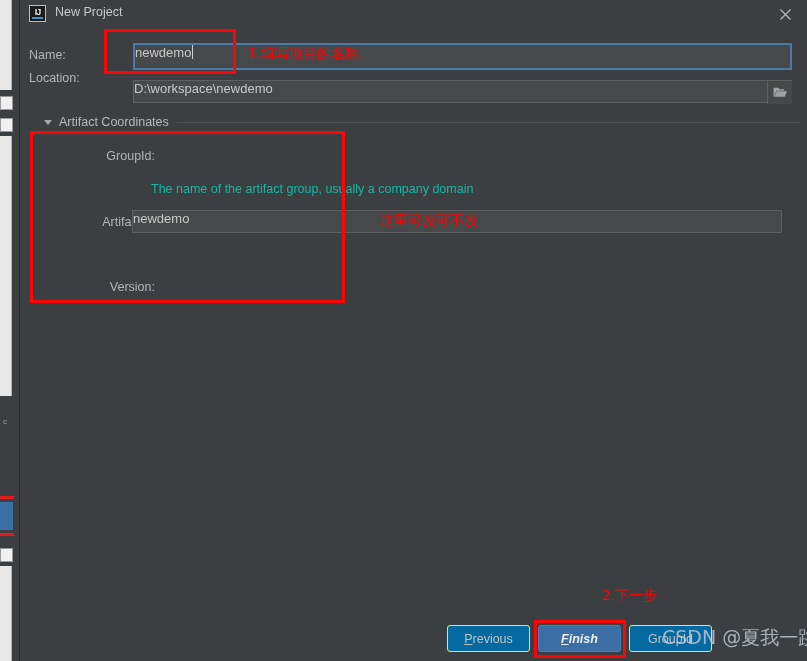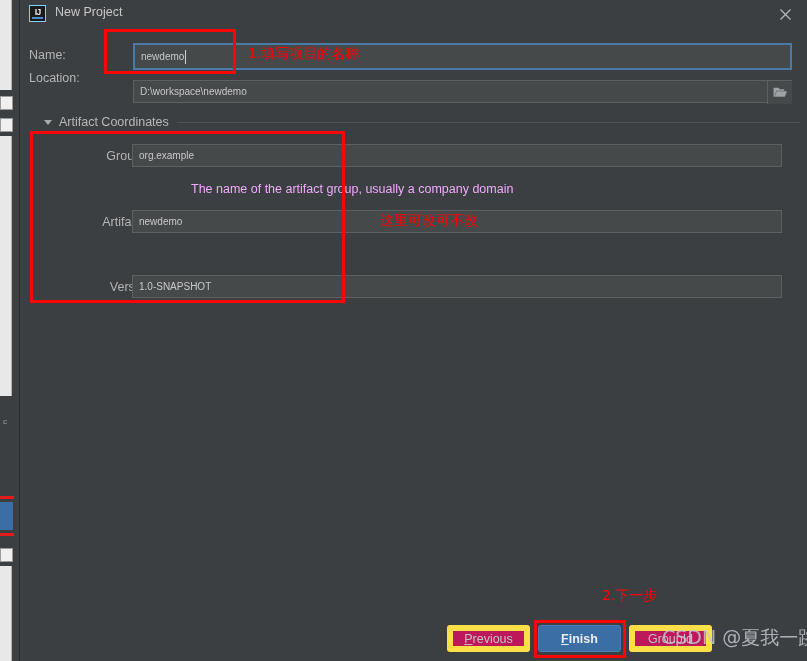--- a/index.html
+++ b/index.html
@@ -91,40 +91,38 @@
     position: absolute;
     font-size: 12.5px;
     color: #b4b4b4;
     text-align: left;
   }
   .text-field {
     position: absolute;
     background: #45494a;
     border: 1px solid #5e6060;
     height: 23px;
-    display: flex; align-items: center;
-    padding-left: 6px;
-    font-size: 10px;
+    display: flex; align-items: flex-start;
+    font-size: 13px;
     color: #c9c9c9;
   }
   .text-field.focused {
     border: 2px solid #4b7aa8;
     background: #45494a;
   }
   .caret {
     display: inline-block;
     width: 1px; height: 14px;
     background: #d0d0d0;
     margin-left: 1px;
   }
   .hint-text {
     position: absolute;
     font-size: 12.5px;
-    color: #f0abfc;
-    margin-left: 40px;
+    color: #14b8a6;
   }
   #folder-btn {
     position: absolute;
     width: 25px; height: 23px;
     background: #45494a;
     border-left: 1px solid #5e6060;
     display: flex; align-items: center; justify-content: center;
   }
 
   
@@ -161,23 +159,23 @@
     color: #fb0606;
     font-size: 14px;
     font-family: "DejaVu Sans", "Liberation Sans", sans-serif;
     white-space: nowrap;
   }
 
   
   .dlg-button {
     position: absolute;
     height: 27px;
-    border: 6px solid #fde047;
+    border: 1px solid #fde047;
     border-radius: 3px;
-    background: #be185d;
+    background: #0369a1;
     color: #c2c2c2;
     font-size: 12.5px;
     display: flex; align-items: center; justify-content: center;
   }
   .dlg-button.primary {
     background: #3b6ea5;
     border: 1px solid #4a7ebb;
     color: #e9eef4;
     font-weight: bold;
   }
@@ -243,48 +241,42 @@
     </svg>
   </div>
 
   <div id="section-header">
     <span id="section-triangle"></span>
     <span id="section-title">Artifact Coordinates</span>
     <span id="section-rule"></span>
   </div>
 
   <div class="row-label" style="left:43px; top:149px; width:92px; text-align:right;">GroupId:</div>
-  <div class="text-field" style="left:112px; top:144px; width:650px;">
-    <span>org.example</span>
-  </div>
   <div class="hint-text" style="left:131px; top:182px;">The name of the artifact group, usually a company domain</div>
 
   <div class="row-label" style="left:43px; top:215px; width:92px; text-align:right;">ArtifactId:</div>
   <div class="text-field" style="left:112px; top:210px; width:650px;">
     <span>newdemo</span>
   </div>
 
   <div class="row-label" style="left:43px; top:280px; width:92px; text-align:right;">Version:</div>
-  <div class="text-field" style="left:112px; top:275px; width:650px;">
-    <span>1.0-SNAPSHOT</span>
-  </div>
 
   <div class="anno-box" style="left:84px; top:29px; width:132px; height:45px;"></div>
   <div class="anno-text" style="left:228px; top:45px;">1.填写项目的名称</div>
 
   <div class="anno-box" style="left:10px; top:131px; width:315px; height:172px;"></div>
   <div class="anno-text" style="left:360px; top:212px;">这里可改可不改</div>
 
   <div class="anno-text" style="left:582px; top:587px;">2.下一步</div>
 
   <div class="dlg-button" style="left:427px; top:625px; width:83px;">
     <span><u>P</u><span>revious</span></span>
   </div>
 
-  <div class="dlg-button primary" style="left:518px; top:625px; width:83px;">
+  <div class="dlg-button primary" style="left:518px; top:625px; width:83px;font-style:italic;">
     <span><u>F</u><span>inish</span></span>
   </div>
 
   <div class="dlg-button" style="left:609px; top:625px; width:83px;">
     <span>GroupId</span>
   </div>
 
   <div class="anno-box" style="left:514px; top:620px; width:92px; height:38px;"></div>
 
   <div id="watermark">

